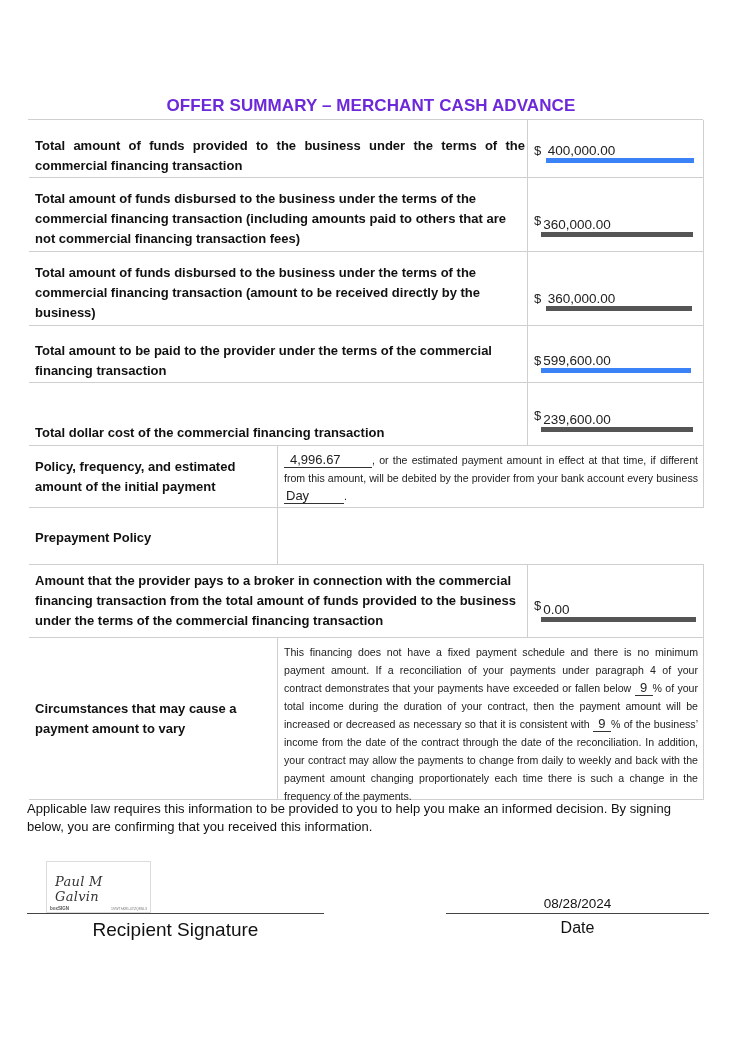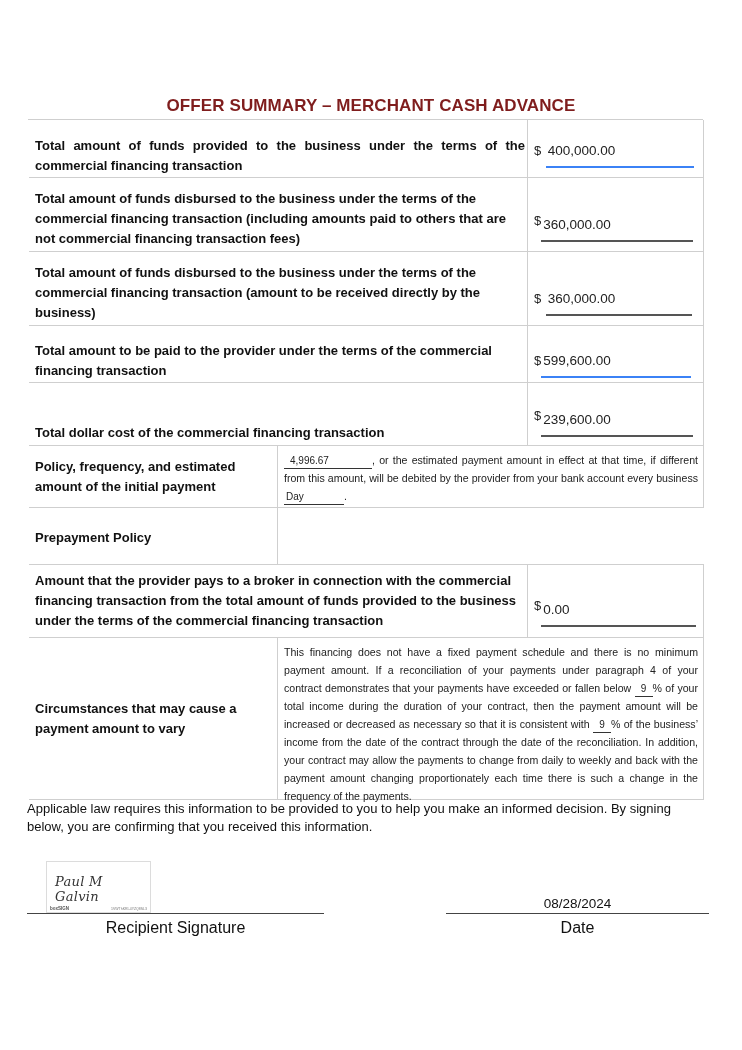--- a/index.html
+++ b/index.html
@@ -1,46 +1,46 @@
 <!DOCTYPE html>
 <html><head>
 <meta charset="utf-8">
 <style>
   * { box-sizing: border-box; margin: 0; padding: 0; }
   html, body { width: 742px; height: 1050px; background: #ffffff; }
   body { position: relative; font-family: "Liberation Sans", sans-serif; color: #111; overflow: hidden; }
 
   .title {
     position: absolute; top: 96px; left: 0; width: 742px; text-align: center;
-    font-size: 17px; font-weight: bold; letter-spacing: 0.1px; color: #7f1d1d;
+    font-size: 17px; font-weight: bold; letter-spacing: 0.1px; color: #6d28d9;
   }
 
   .tbl { position: absolute; left: 28px; top: 119px; width: 675px; border-top: 1.5px solid #cfcfcf; border-left: 1.5px solid #cfcfcf; }
   .row { position: absolute; left: 0; width: 675px; border-bottom: 1.5px solid #cfcfcf; }
   .cell { position: absolute; top: 0; bottom: 0; border-right: 1.5px solid #cfcfcf; }
 
   .lbl { font-size: 13px; font-weight: bold; line-height: 20px; color: #111; }
   .val { font-size: 13.5px; color: #222; }
   .dollar { font-size: 13px; color: #222; }
-  .uline { display: inline-block; border-bottom: 2px solid #3b82f6; padding: 0 2px 8px 2px; }
+  .uline { display: inline-block; border-bottom: 5px solid #3b82f6; padding: 0 2px 0 2px; }
   .small { font-size: 10.6px; line-height: 18px; color: #222; text-align: justify; }
-  .fill { display: inline-block; border-bottom: 1px solid #333; font-size: 10px; line-height: 14px; color: #222; }
+  .fill { display: inline-block; border-bottom: 1px solid #333; font-size: 13px; line-height: 14px; color: #222; }
 
   .footnote { position: absolute; left: 27px; top: 800px; width: 660px; font-size: 13px; line-height: 17.5px; color: #111; }
 
   .sigbox {
     position: absolute; left: 46px; top: 861px; width: 105px; height: 52px;
     border: 1px solid #dcdcdc; background: #fff;
   }
   .signame { position: absolute; left: 8px; top: 12px; font-family: "DejaVu Serif", serif; font-style: italic; font-size: 13px; color: #333; letter-spacing: 0.3px; }
   .boxlogo { position: absolute; left: 3px; bottom: 1px; font-size: 4.5px; font-weight: bold; color: #555; }
   .boxid { position: absolute; right: 3px; bottom: 1px; font-size: 3.5px; color: #777; }
 
   .sigline { position: absolute; left: 27px; top: 913px; width: 297px; border-top: 1px solid #444; }
-  .siglabel { position: absolute; left: 27px; top: 919px; width: 297px; text-align: center; font-size: 16px; color: #111; }
+  .siglabel { position: absolute; left: 27px; top: 919px; width: 297px; text-align: center; font-size: 19px; color: #111; }
 
   .datevalue { position: absolute; left: 446px; top: 896px; width: 263px; text-align: center; font-size: 13.5px; color: #111; }
   .dateline { position: absolute; left: 446px; top: 913px; width: 263px; border-top: 1px solid #444; }
   .datelabel { position: absolute; left: 446px; top: 919px; width: 263px; text-align: center; font-size: 16px; color: #111; }
 </style>
 </head>
 <body>
 
 <div class="title">OFFER SUMMARY – MERCHANT CASH ADVANCE</div>
 

